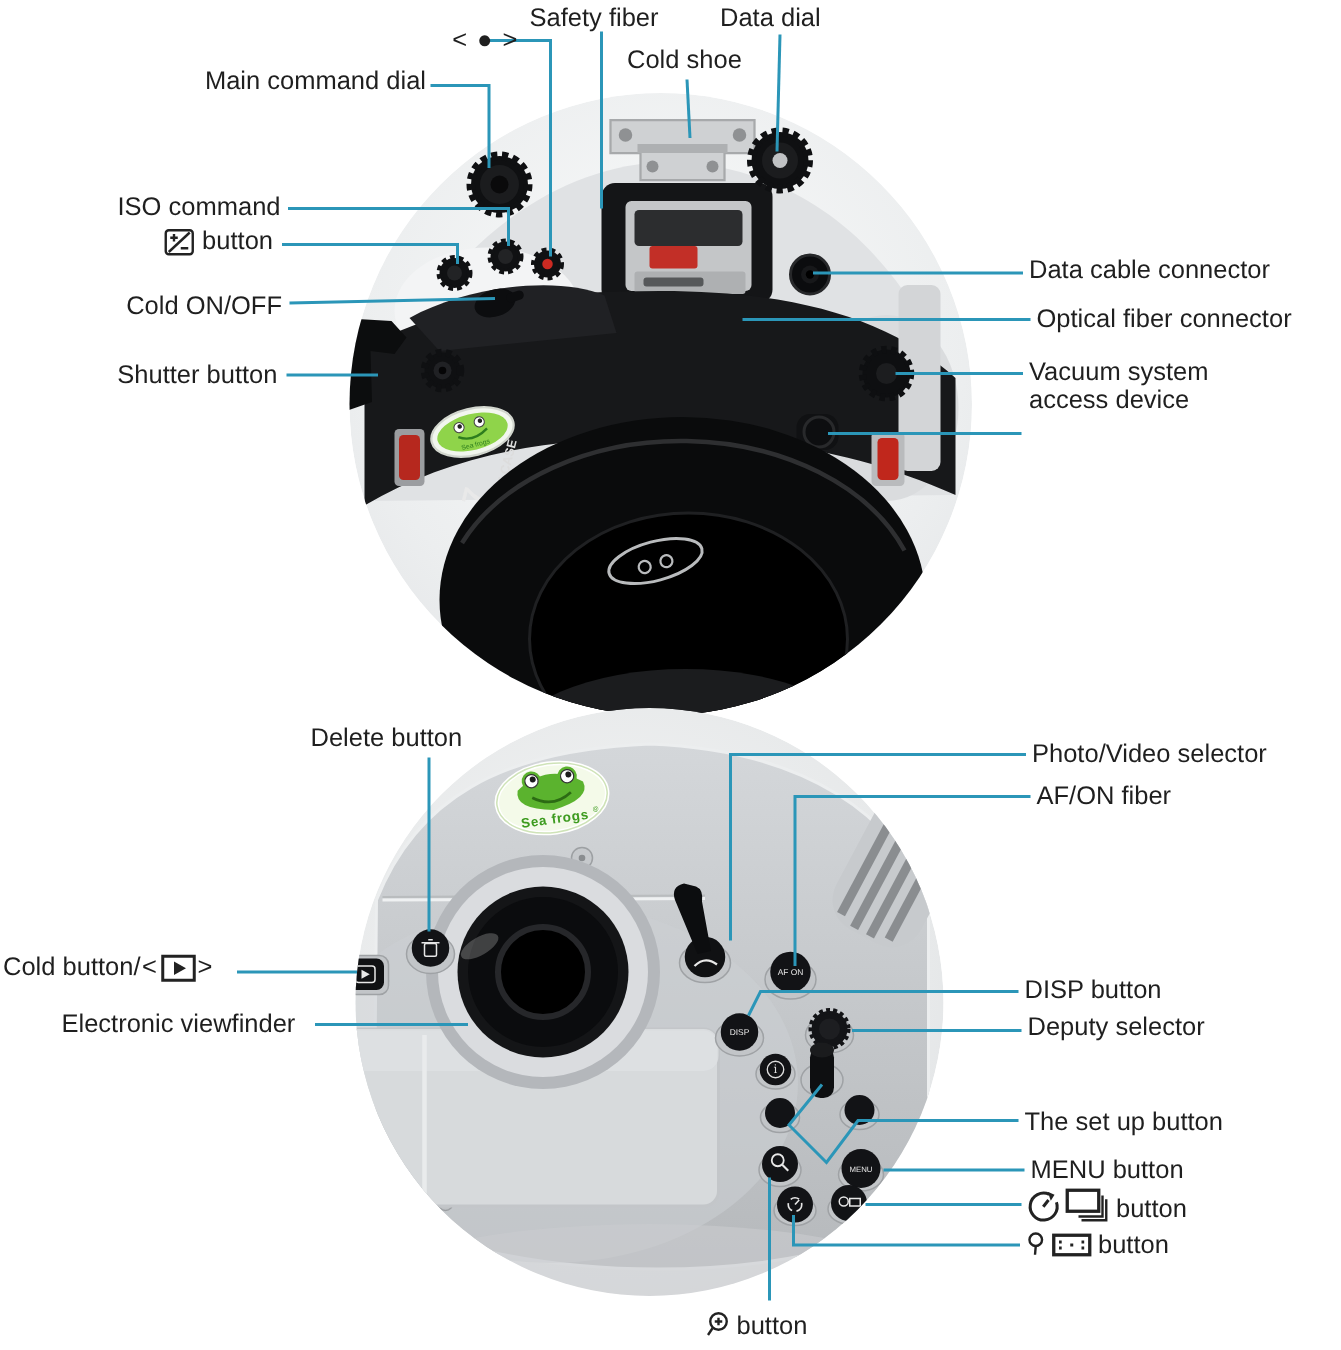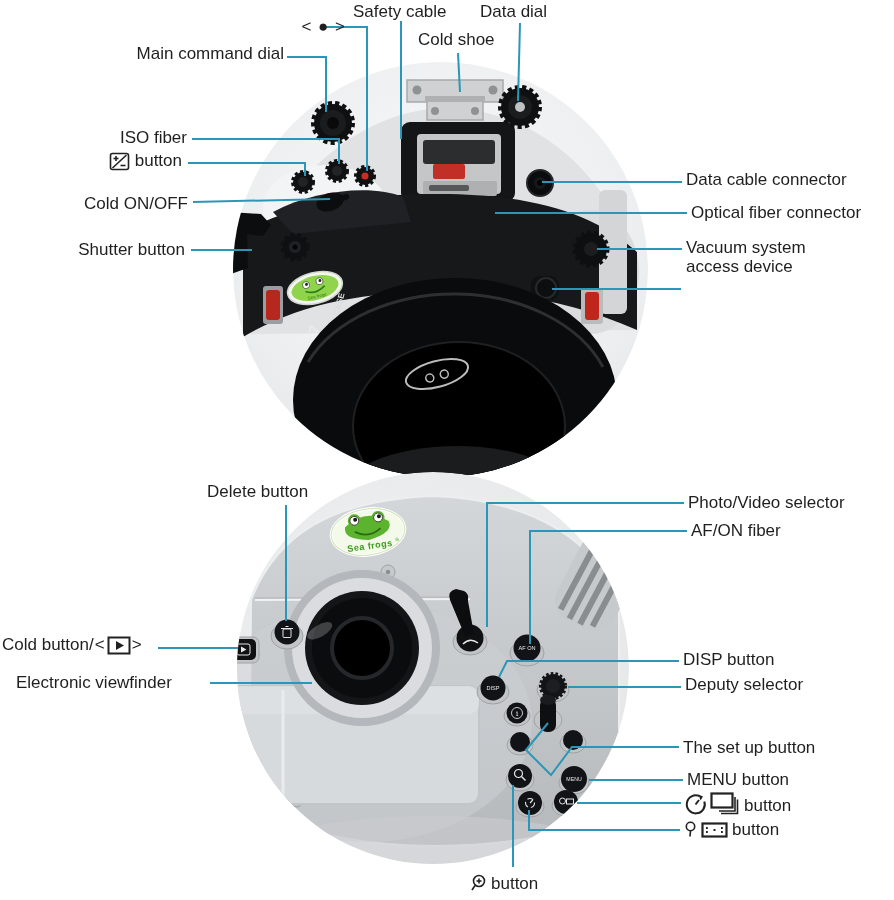--- a/index.html
+++ b/index.html
@@ -341,30 +341,30 @@
     <polyline points="513,785 513,867"></polyline>
   </svg>
 
   <div class="lbl" style="right:548px;top:17px">
       <span class="glyph">&lt; ● &gt;</span>
   </div>
   <div class="lbl" style="right:610px;top:44px">
     <span class="txt">Main command dial</span>
   </div>
   <div class="lbl" style="left:353px;top:2px">
-    <span class="txt">Safety cable</span>
+    <span class="txt">Safety fiber</span>
   </div>
   <div class="lbl" style="left:418px;top:30px">
     <span class="txt">Cold shoe</span>
   </div>
   <div class="lbl" style="left:480px;top:2px">
     <span class="txt">Data dial</span>
   </div>
   <div class="lbl" style="right:707px;top:128px">
-    <span class="txt">ISO fiber</span>
+    <span class="txt">ISO command</span>
   </div>
   <div class="lbl" style="right:712px;top:151px">
     <svg width="21" height="19" viewBox="0 0 21 19">
       <rect x="1.5" y="1.5" width="18" height="16" rx="2" class="icon-stroke"></rect>
       <line x1="3.5" y1="16" x2="17.5" y2="3" class="icon-stroke"></line>
       <line x1="4.5" y1="6.5" x2="9.5" y2="6.5" class="icon-stroke"></line>
         <line x1="7" y1="4" x2="7" y2="9" class="icon-stroke"></line>
       <line x1="11.5" y1="13.5" x2="16.5" y2="13.5" class="icon-stroke"></line>
     </svg>
     <span class="txt">button</span>
@@ -397,21 +397,21 @@
   </div>
   <div class="lbl" style="left:2px;top:635px;gap:1px">
     <span class="txt">Cold button/</span>
       <span class="glyph">&lt;</span>
     <svg width="24" height="19" viewBox="0 0 24 19">
       <rect x="1.5" y="1.5" width="21" height="16" class="icon-stroke" style="stroke-width:2"></rect>
       <path d="M9,5 L17,9.5 L9,14 Z" fill="#222"></path>
     </svg>
     <span class="glyph">&gt;</span>
   </div>
-  <div class="lbl" style="left:16px;top:673px">
+  <div class="lbl" style="left:41px;top:673px">
     <span class="txt">Electronic viewfinder</span>
   </div>
   <div class="lbl" style="left:683px;top:650px">
     <span class="txt">DISP button</span>
   </div>
   <div class="lbl" style="left:685px;top:675px">
     <span class="txt">Deputy selector</span>
   </div>
   <div class="lbl" style="left:683px;top:738px">
     <span class="txt">The set up button</span>

